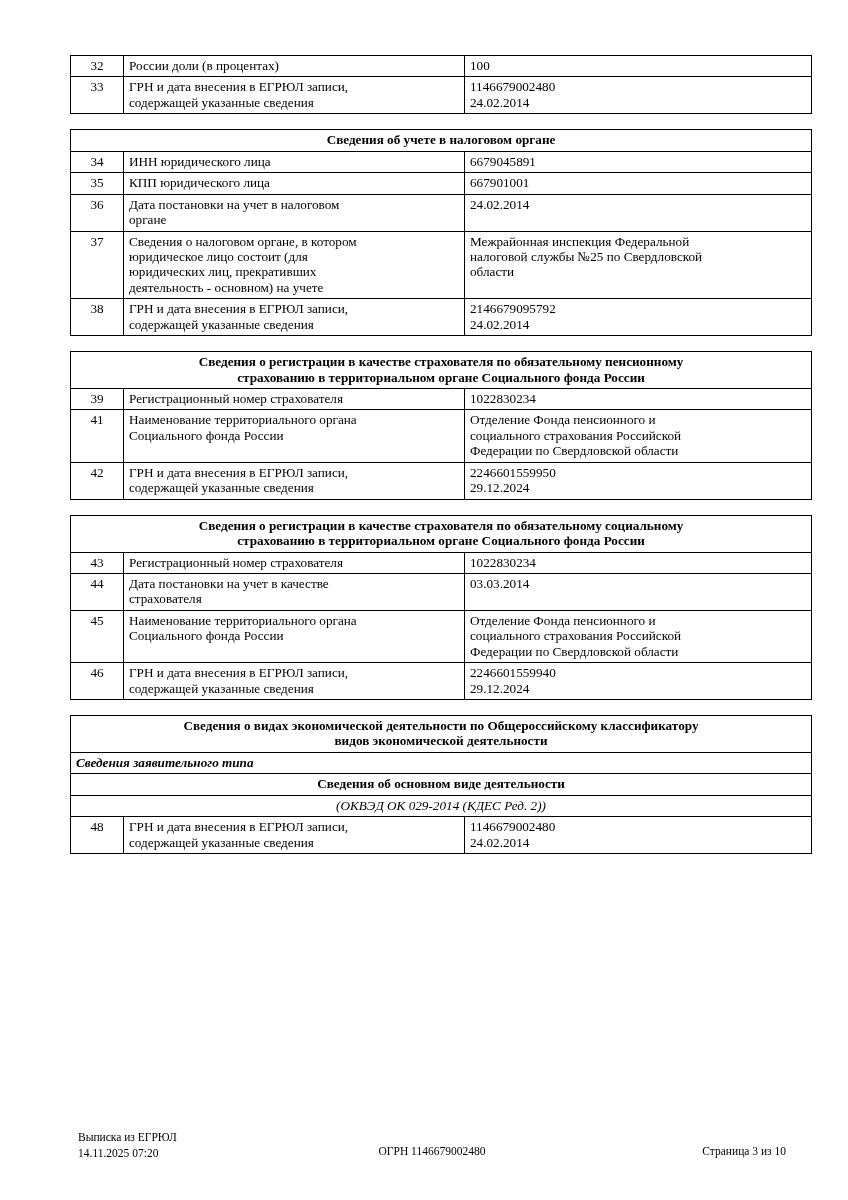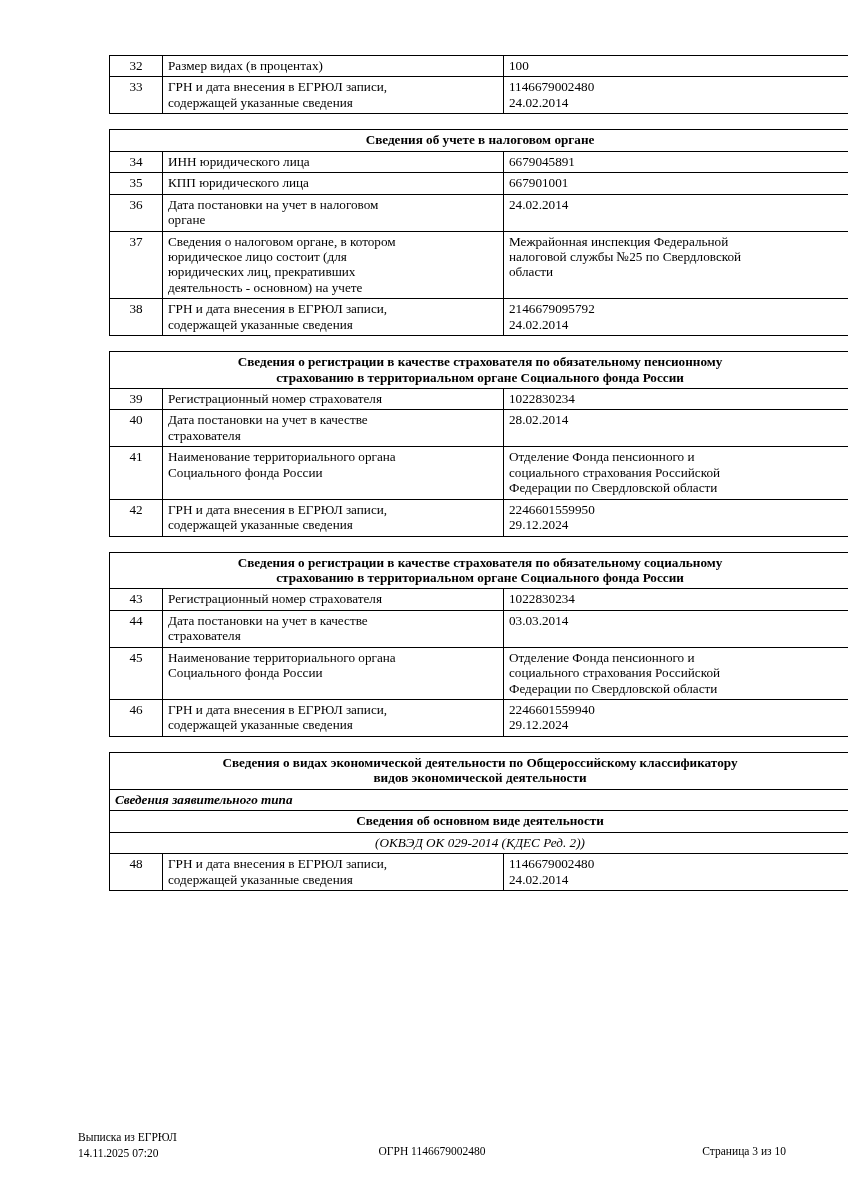--- a/index.html
+++ b/index.html
@@ -12,21 +12,21 @@
     height: 1200px;
     font-family: "Liberation Serif", serif;
     color: #000000;
     position: relative;
   }
   .page {
     position: relative;
     width: 848px;
     height: 1200px;
     box-sizing: border-box;
-    padding: 55px 62px 0 109px;
+    padding: 55px 62px 0 70px;
   }
   table.doc {
     width: 708px;
     border-collapse: collapse;
     table-layout: fixed;
     font-size: 13.2px;
     line-height: 1.17;
   }
   table.doc td {
     border: 1px solid #000000;
@@ -107,21 +107,21 @@
 </style>
 </head>
 <body>
 
 <div class="page">
   <table class="doc">
     <tbody>
         <tr>
           <td class="num">32</td>
           <td class="label">
-            <span class="cellline">Размер видах (в процентах)</span>
+            <span class="cellline">России доли (в процентах)</span>
           </td>
           <td class="value">
             <span class="cellline">100</span>
           </td>
         </tr>
         <tr>
           <td class="num">33</td>
           <td class="label">
             <span class="cellline">ГРН и дата внесения в ЕГРЮЛ записи,</span>
             <span class="cellline">содержащей указанные сведения</span>
@@ -201,30 +201,20 @@
             <span class="cellline">страхованию в территориальном органе Социального фонда России</span>
           </td>
         </tr>
         <tr>
           <td class="num">39</td>
           <td class="label">
             <span class="cellline">Регистрационный номер страхователя</span>
           </td>
           <td class="value">
             <span class="cellline">1022830234</span>
-          </td>
-        </tr>
-        <tr>
-          <td class="num">40</td>
-          <td class="label">
-            <span class="cellline">Дата постановки на учет в качестве</span>
-            <span class="cellline">страхователя</span>
-          </td>
-          <td class="value">
-            <span class="cellline">28.02.2014</span>
           </td>
         </tr>
         <tr>
           <td class="num">41</td>
           <td class="label">
             <span class="cellline">Наименование территориального органа</span>
             <span class="cellline">Социального фонда России</span>
           </td>
           <td class="value">
             <span class="cellline">Отделение Фонда пенсионного и</span>

